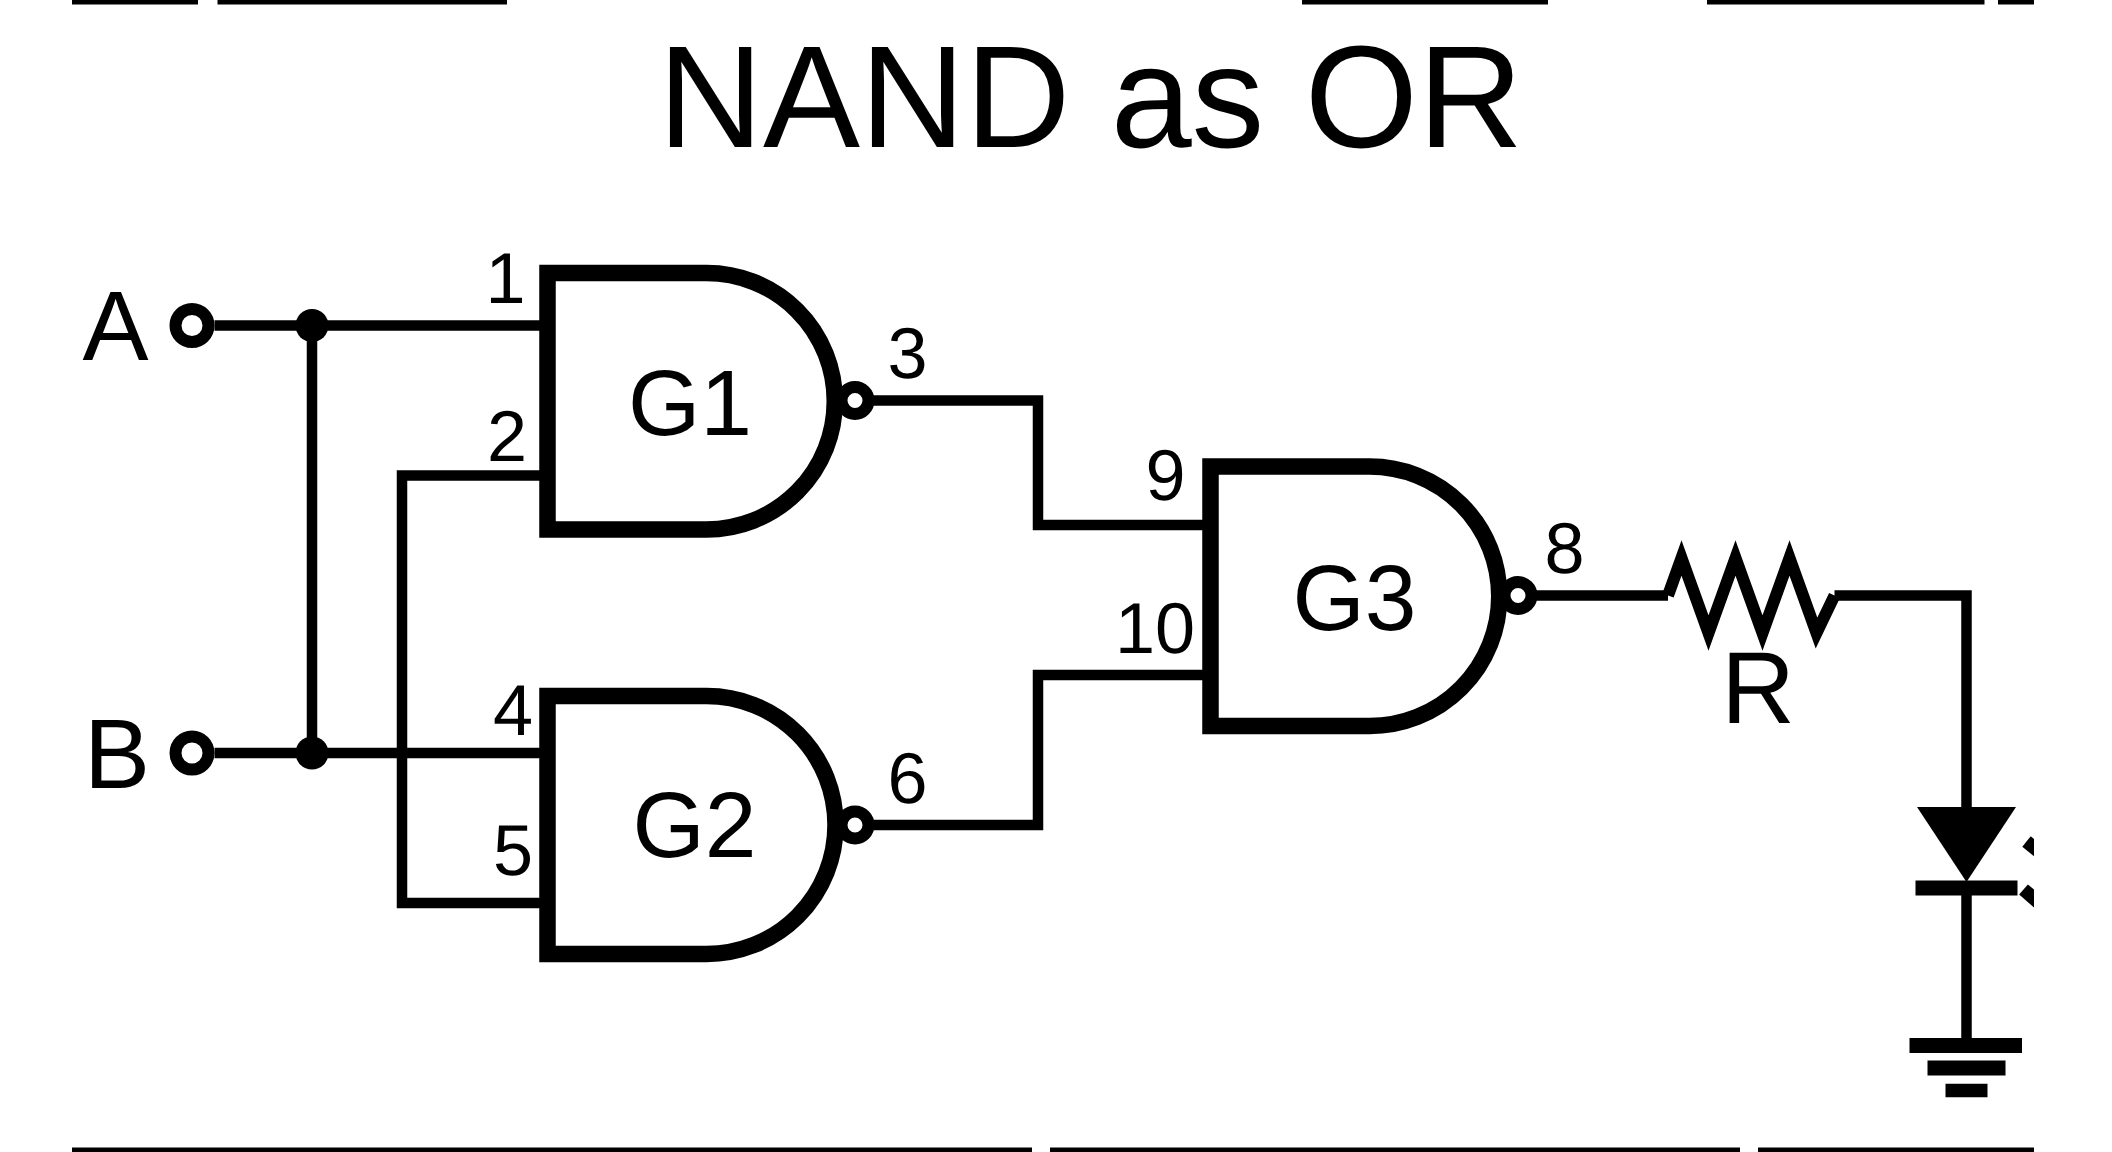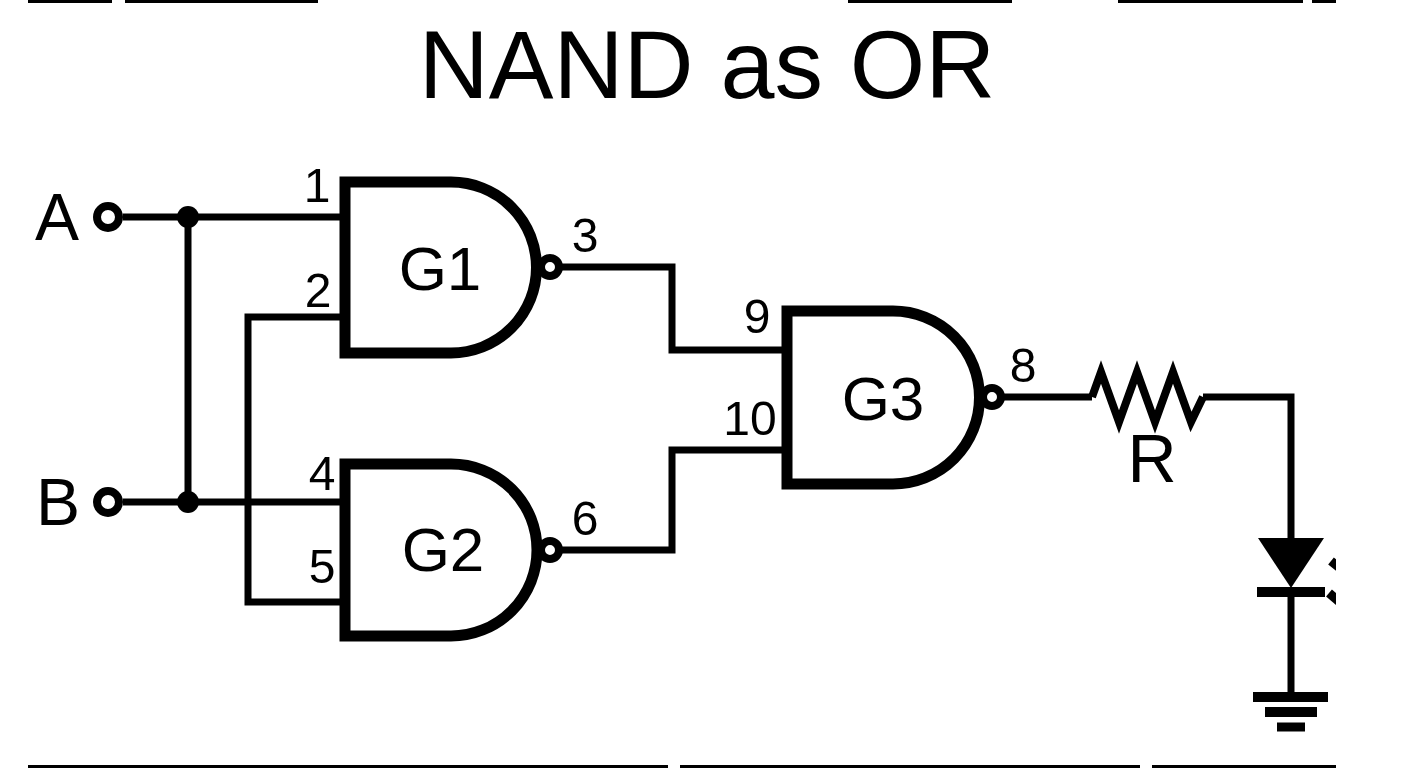--- a/index.html
+++ b/index.html
@@ -2,20 +2,21 @@
 <html><head>
 <meta charset="utf-8">
 <style>
   html,body{margin:0;padding:0;background:#ffffff;}
   .canvas{
     position:relative;
     width:1336px;height:768px;
     background:#ffffff;
     overflow:hidden;
     font-family:"Liberation Sans", sans-serif;
+    padding-left:20px;
   }
   svg{display:block;}
   text{
     font-family:"Liberation Sans", sans-serif;
     fill:#000000;
   }
   .t-title{font-size:97px;}
   .t-io{font-size:66px;}
   .t-gate{font-size:62px;}
   .t-pin{font-size:48px;}

